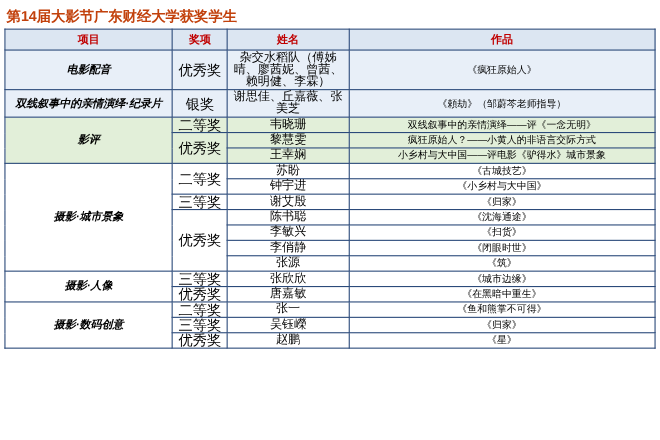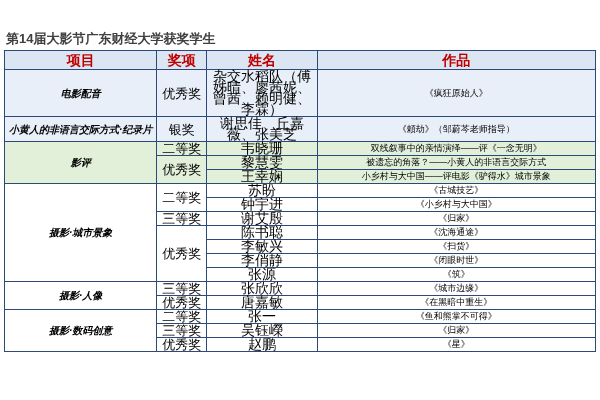--- a/index.html
+++ b/index.html
@@ -17,66 +17,65 @@
   #page {
     position: relative;
     width: 600px;
     height: 400px;
     box-sizing: border-box;
     padding: 6px 4px 0 4px;
   }
   .doc-title {
     font-size: 13px;
     font-weight: bold;
-    color: #404040;
+    color: #c2410c;
     line-height: 16px;
     padding: 1px 2px 3px 2px;
     white-space: nowrap;
     letter-spacing: 0px;
-    margin-top: 24px;
   }
   table.award-table {
     border-collapse: collapse;
     width: 592px;
     table-layout: fixed;
     font-size: 9px;
   }
   table.award-table td, table.award-table th {
     border: 1px solid #2b4a7a;
     padding: 1px 2px;
     vertical-align: middle;
     line-height: 11px;
     word-break: break-all;
   }
   thead th {
     background: #dce6f2;
     color: #c00000;
     font-weight: bold;
-    font-size: 14px;
+    font-size: 10px;
     text-align: center;
     height: 16px;
   }
   .col-cat { width: 152px; }
   .col-prize { width: 50px; }
   .col-name { width: 110px; }
   .col-work { width: 278px; }
 
   td.cat {
     text-align: center;
     font-weight: bold;
     font-size: 10px;
     font-style: italic;
   }
   td.prize {
     text-align: center;
     font-size: 13px;
   }
   td.name {
     text-align: center;
-    font-size: 14px;
+    font-size: 11px;
   }
   td.work {
     text-align: center;
     font-size: 9px;
   }
   .band-blue td { background: #e8eff8; }
   .band-green td { background: #e2efd9; }
   .band-white td { background: #ffffff; }
   .multi { line-height: 12px; }
 </style>
@@ -105,36 +104,36 @@
     <tbody>
 
       <tr class="band-blue">
         <td class="cat">电影配音</td>
         <td class="prize">优秀奖</td>
         <td class="name multi">杂交水稻队（傅姊晴、廖茜妮、曾茜、赖明健、李霖）</td>
         <td class="work">《疯狂原始人》</td>
       </tr>
 
       <tr class="band-blue">
-        <td class="cat">小黄人的非语言交际方式·纪录片</td>
+        <td class="cat">双线叙事中的亲情演绎·纪录片</td>
         <td class="prize">银奖</td>
         <td class="name">谢思佳、丘嘉薇、张美芝</td>
         <td class="work">《頼劫》（邹蔚芩老师指导）</td>
       </tr>
 
       <tr class="band-green">
         <td class="cat" rowspan="3">影评</td>
         <td class="prize">二等奖</td>
         <td class="name">韦晓珊</td>
         <td class="work">双线叙事中的亲情演绎——评《一念无明》</td>
       </tr>
       <tr class="band-green">
         <td class="prize" rowspan="2">优秀奖</td>
         <td class="name">黎慧雯</td>
-        <td class="work">被遗忘的角落？——小黄人的非语言交际方式</td>
+        <td class="work">疯狂原始人？——小黄人的非语言交际方式</td>
       </tr>
       <tr class="band-green">
         <td class="name">王幸娴</td>
         <td class="work">小乡村与大中国——评电影《驴得水》城市景象</td>
       </tr>
 
       <tr class="band-white">
         <td class="cat" rowspan="7">摄影·城市景象</td>
         <td class="prize" rowspan="2">二等奖</td>
         <td class="name">苏盼</td>

